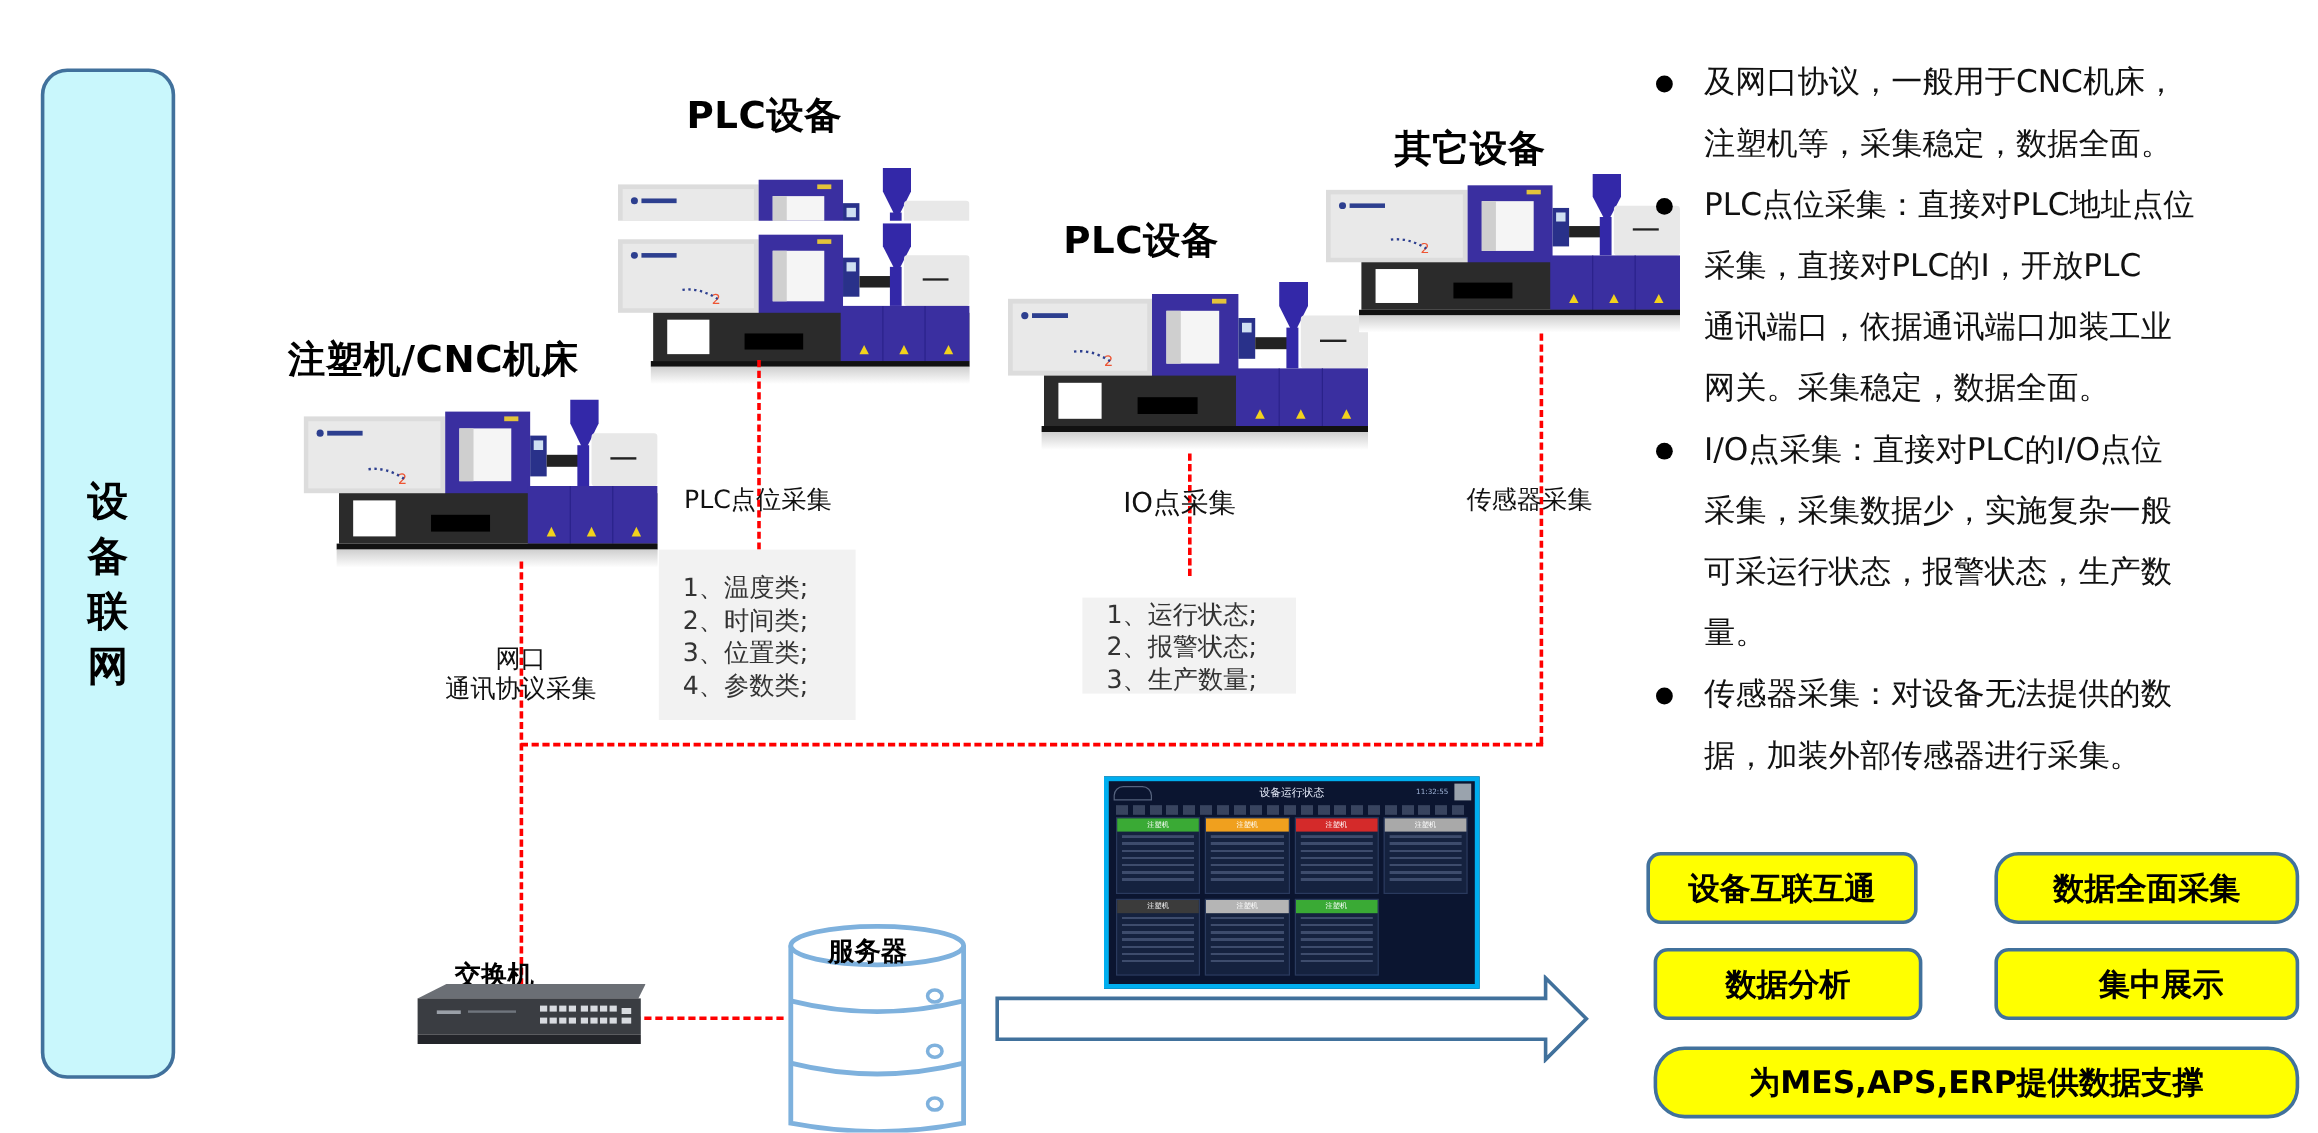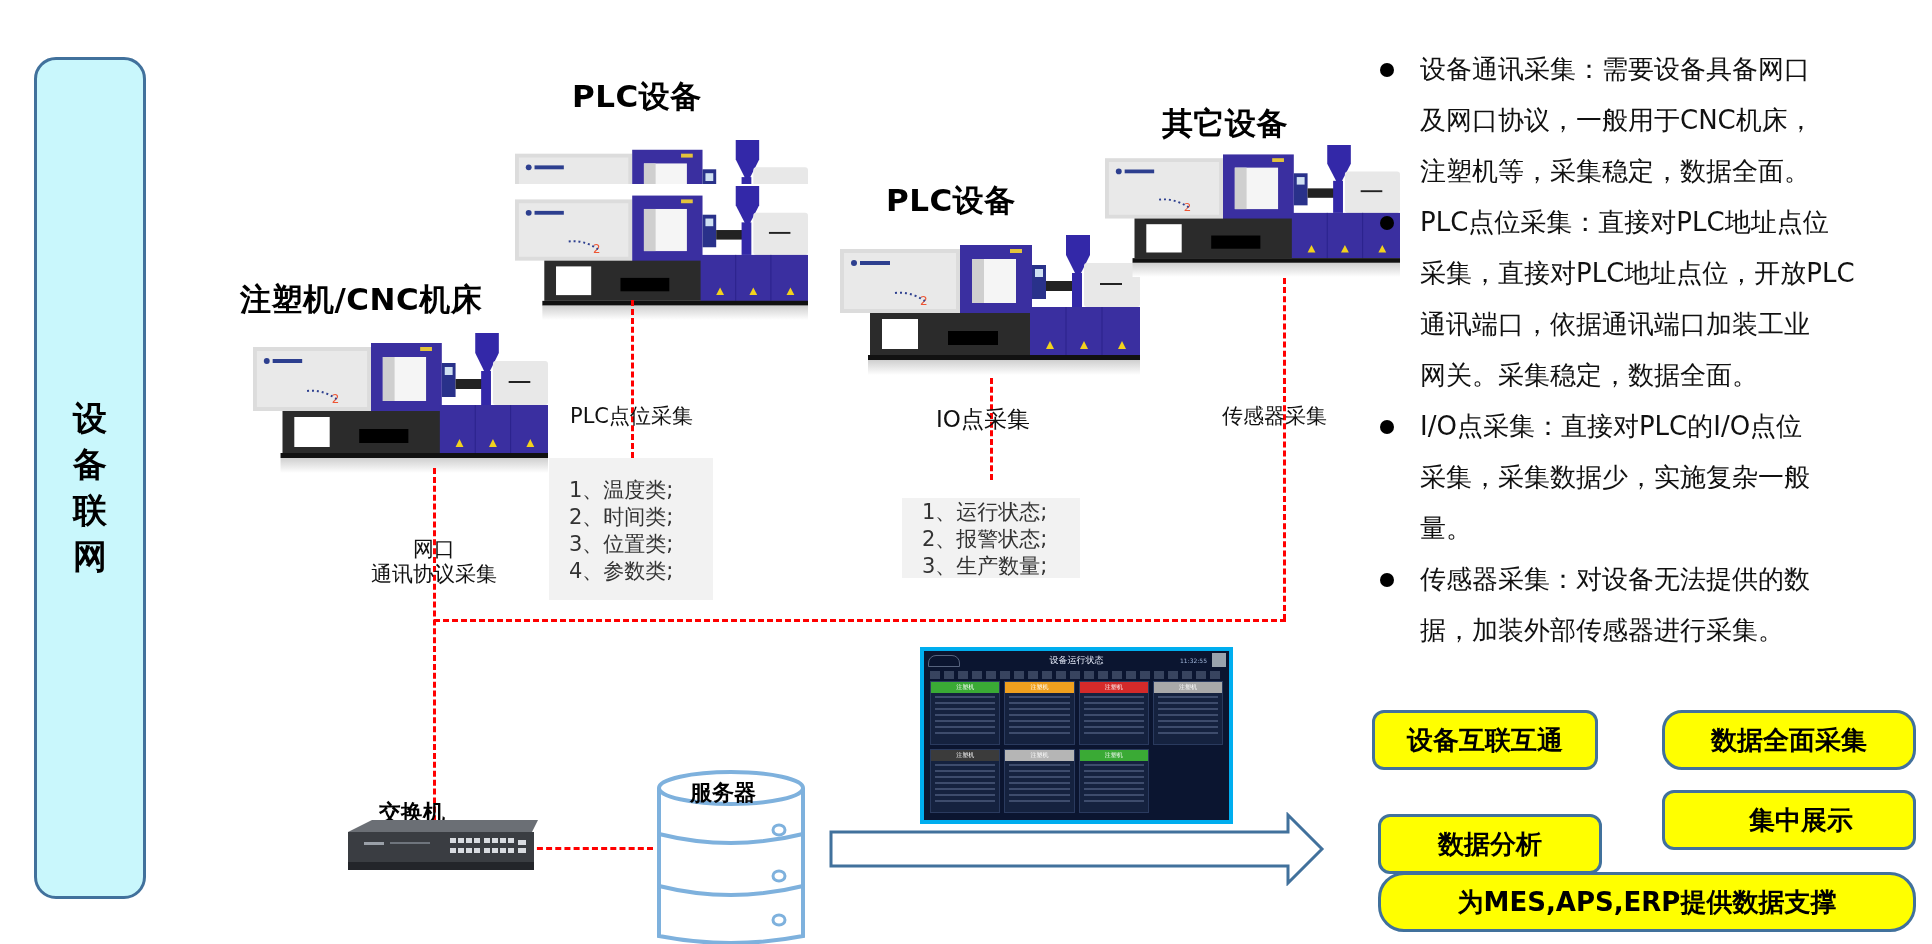--- a/index.html
+++ b/index.html
@@ -357,41 +357,41 @@
 
 <div class="abs arrow" style="left:828px;top:812px;">
   <svg width="500" height="74" viewBox="0 0 500 74">
     <polygon points="3,20 460,20 460,3 494,37 460,71 460,54 3,54" fill="#fff" stroke="#41719c" stroke-width="3"></polygon>
   </svg>
 </div>
 
 <div class="abs bullets" id="bullets">
     <div class="bullet">
       <span class="dot"></span>
-      <div>设备通讯采集：需要设备具备网口</div>
       <div>及网口协议，一般用于CNC机床，</div>
       <div>注塑机等，采集稳定，数据全面。</div>
     </div>
     <div class="bullet">
       <span class="dot"></span>
       <div>PLC点位采集：直接对PLC地址点位</div>
-      <div>采集，直接对PLC地址点位，开放PLC</div>
+      <div>采集，直接对PLC的I，开放PLC</div>
       <div>通讯端口，依据通讯端口加装工业</div>
       <div>网关。采集稳定，数据全面。</div>
     </div>
     <div class="bullet">
       <span class="dot"></span>
       <div>I/O点采集：直接对PLC的I/O点位</div>
       <div>采集，采集数据少，实施复杂一般</div>
+      <div>可采运行状态，报警状态，生产数</div>
       <div>量。</div>
     </div>
     <div class="bullet">
       <span class="dot"></span>
       <div>传感器采集：对设备无法提供的数</div>
       <div>据，加装外部传感器进行采集。</div>
     </div>
   </div>
 
 <div class="abs ybox" style="left:1372px;top:710px;width:226px;height:60px;">设备互联互通</div>
 <div class="abs ybox" style="left:1662px;top:710px;width:254px;height:60px;border-radius:20px;">数据全面采集</div>
-<div class="abs ybox" style="left:1378px;top:790px;width:224px;height:60px;margin-top:24px;">数据分析</div>
+<div class="abs ybox" style="left:1378px;top:790px;width:224px;height:60px;">数据分析</div>
 <div class="abs ybox" style="left:1662px;top:790px;width:254px;height:60px;padding-left:24px;">集中展示</div>
 <div class="abs ybox" style="left:1378px;top:872px;width:538px;height:60px;border-radius:26px;">为MES,APS,ERP提供数据支撑</div>
 
 </body></html>

